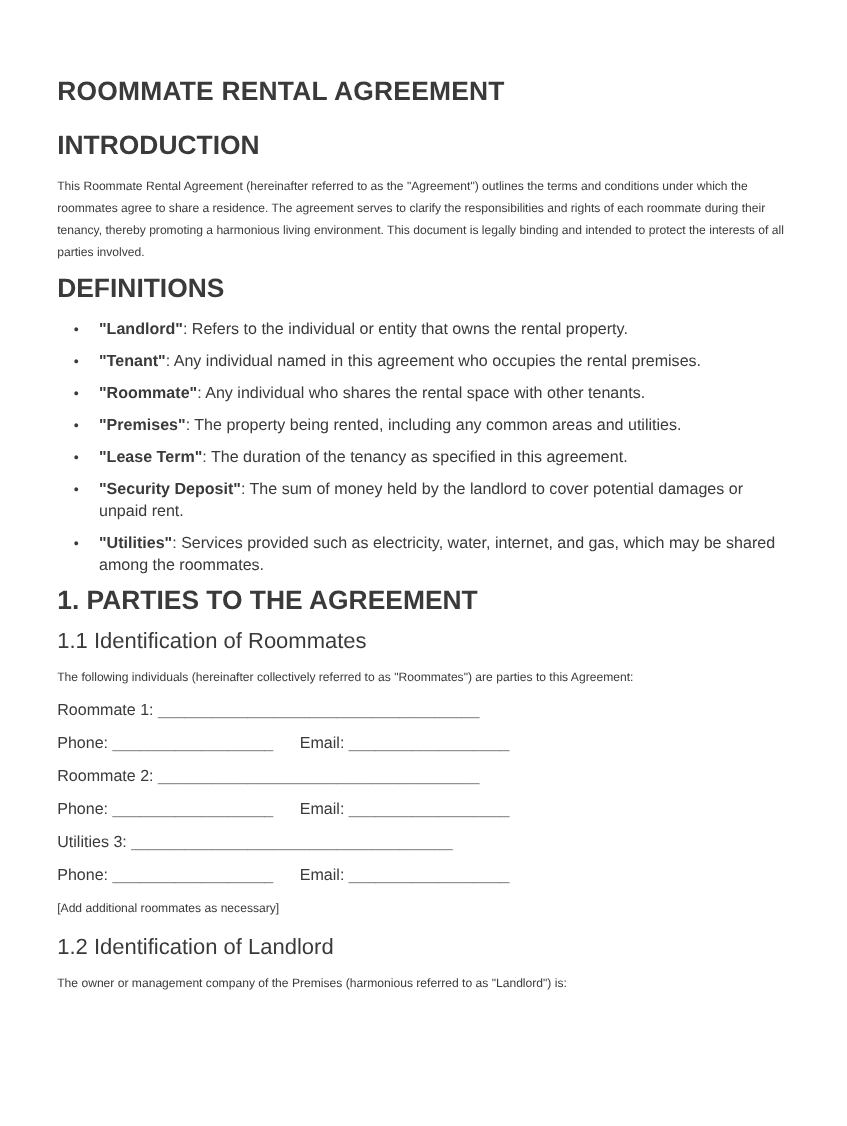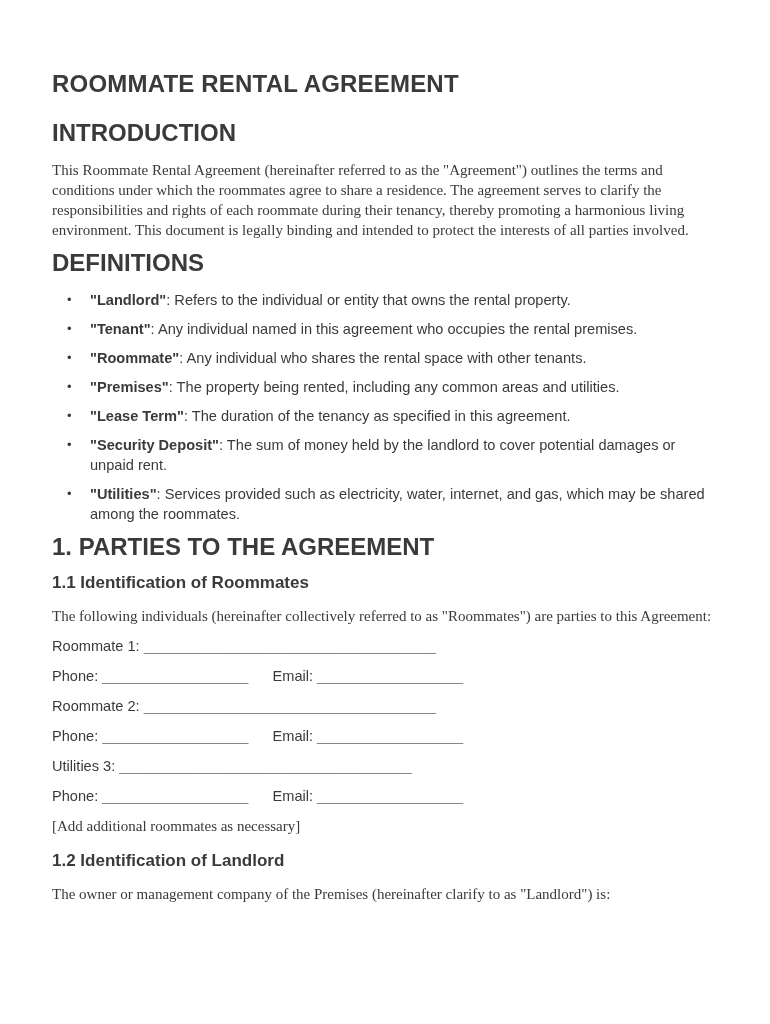--- a/index.html
+++ b/index.html
@@ -25,31 +25,30 @@
     letter-spacing: 0.2px;
   }
   h2.sec-heading {
     font-size: 24px;
     line-height: 22px;
     font-weight: 700;
     margin: 0 0 16px 0;
   }
   h2.spaced { margin-top: 12px; }
   h3.sub-heading {
-    font-size: 17px;
+    font-size: 20px;
     line-height: 18px;
-    font-weight: 700;
+    font-weight: 400;
     margin: 8px 0 14px 0;
   }
   h3.spaced2 { margin-top: 16px; }
   p.body-text {
-    font-size: 15px;
+    font-size: 11px;
     line-height: 20px;
     margin: 0 0 10px 0;
-    font-family: Liberation Serif, serif;
   }
   ul.def-list {
     list-style: none;
     margin: 0;
     padding: 0;
   }
   ul.def-list li {
     position: relative;
     padding-left: 38px;
     font-size: 14.6px;
@@ -145,15 +144,15 @@
   <p class="field-line">
     <span>Phone:</span>
     <span class="uline">__________________</span>
     <span class="email-label">Email:</span>
     <span class="uline">__________________</span>
   </p>
 
   <p class="body-text">[Add additional roommates as necessary]</p>
 
   <h3 class="sub-heading spaced2">1.2 Identification of Landlord</h3>
-  <p class="body-text">The owner or management company of the Premises (hereinafter clarify to as "Landlord") is:</p>
+  <p class="body-text">The owner or management company of the Premises (harmonious referred to as "Landlord") is:</p>
 
 </div>
 
 </body></html>

